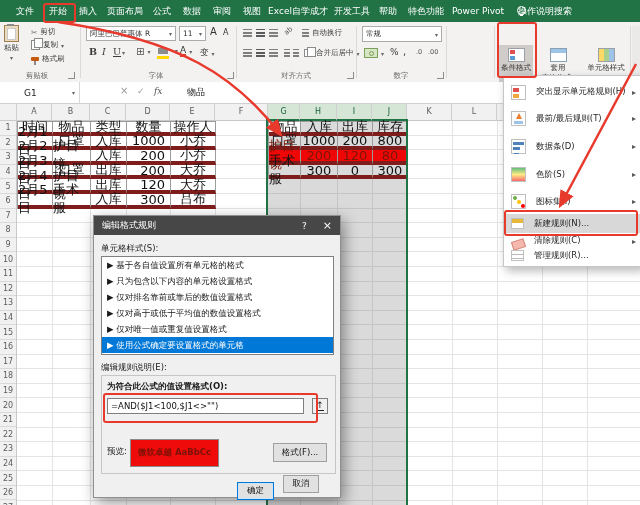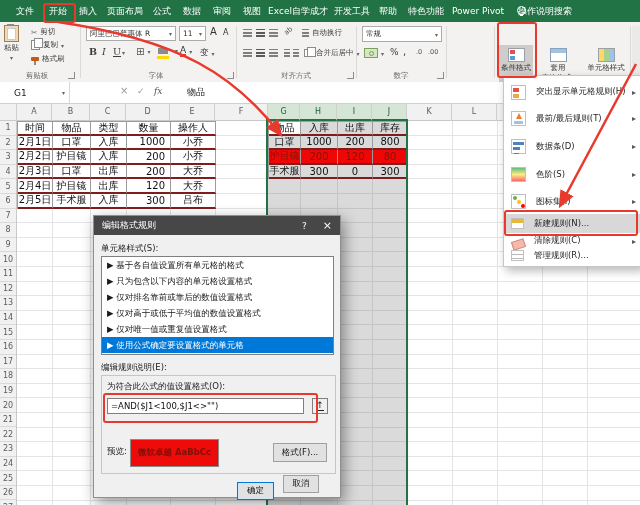--- a/index.html
+++ b/index.html
@@ -45,21 +45,21 @@
 .ch{position:absolute;top:0;height:18px;box-sizing:border-box;border-right:1px solid #d0cfcf;border-bottom:1px solid #c9c9c9;display:flex;align-items:center;justify-content:center;font-size:8px;color:#5c5c5c;background:#f1f1f1}
 .ch.sel{background:#d5e5d6;color:#17623b;border-bottom:2px solid #217346}
 .rowhdrs{position:absolute;left:0;top:18px;width:17px;bottom:0;background:#f1f1f1;border-right:1px solid #c9c9c9;box-sizing:border-box}
 .rh{height:14.6px;box-sizing:border-box;border-bottom:1px solid #d9d9d9;display:flex;align-items:center;justify-content:center;font-size:8px;color:#5c5c5c}
 .cellsbg{position:absolute;left:17px;top:18px;right:0;bottom:0;background:repeating-linear-gradient(to bottom,#fff 0 13.6px,#e4e4e4 13.6px 14.6px)}
 .vline{position:absolute;top:18px;bottom:0;width:1px;background:#e4e4e4}
 .selov{position:absolute;left:268px;width:139px;top:18px;bottom:0;background:rgba(100,100,100,.24)}
 .gline{position:absolute;top:16px;bottom:0;width:2px;background:#217346;z-index:4}
 .trow{position:absolute;display:flex;height:14.6px;box-sizing:border-box;border-left:1px solid #9c9c9c;z-index:3}
 .trow.bt{border-top:1px solid #9c9c9c}
-.c{box-sizing:border-box;border-right:1px solid #9c9c9c;border-bottom:2px solid #7f1d1d;display:flex;align-items:center;justify-content:center;font-size:10px;color:#111;height:100%}
+.c{box-sizing:border-box;border-right:1px solid #9c9c9c;border-bottom:4px solid #7f1d1d;display:flex;align-items:center;justify-content:center;font-size:13px;color:#111;height:100%}
 .c.num{justify-content:flex-end;padding-right:5px}
 .rr{background:#ef0606}
 .rr .c{color:#7d1606}
 .c.active{background:#fff}
 
 .menu{position:absolute;left:503px;top:75px;width:137px;height:190px;background:#fff;border:1px solid #c6c6c6;box-shadow:3px 4px 9px rgba(0,0,0,.28);z-index:8}
 .mi{position:absolute;left:1px;right:1px;display:flex;align-items:center;padding-left:6px;gap:10px;font-size:8.5px;color:#262626;cursor:default}
 .mi .sub{position:absolute;right:4px;font-size:8px;color:#555}
 .mi.hl{background:#d8d8d8}
 .mic{width:15px;height:15px;border:1px solid #c0c0c0;background:#fff;position:relative;flex:none;box-sizing:border-box}
@@ -249,21 +249,21 @@
     <div class="sbtn" style="left:583px;width:46px">
       <span class="cs-ic" style="margin-top:3px"></span>
       <span>单元格样式</span>
       <span style="font-size:6px;color:#666">▾</span>
     </div>
     <div class="gdiv" style="left:630px"></div>
     <div style="position:absolute;left:632px;top:4px;width:8px;height:52px;background:#eceae8"></div>
   </div>
 
   <div class="fbar">
-    <div style="position:absolute;left:8px;top:0;width:62px;height:21px;border-right:1px solid #d8d8d8;box-sizing:border-box;display:flex;align-items:center">
+    <div style="position:absolute;left:18px;top:0;width:62px;height:21px;border-right:1px solid #d8d8d8;box-sizing:border-box;display:flex;align-items:center">
       <span style="font-size:9px;color:#222;padding-left:6px">G1</span>
       <span style="margin-left:auto;margin-right:4px;font-size:6px;color:#666">▾</span>
     </div>
     <div style="position:absolute;left:120px;top:3px;font-size:10px;color:#9a9a9a"><span>×</span></div>
     <div style="position:absolute;left:137px;top:4px;font-size:9px;color:#9a9a9a"><span>✓</span></div>
     <div style="position:absolute;left:154px;top:4px;font-size:9px;color:#555;font-style:italic;font-family:'DejaVu Serif',serif"><span>fx</span></div>
     <div style="position:absolute;left:187px;top:4px;font-size:9px;color:#222"><span>物品</span></div>
   </div>
 
   <div class="sheet">
@@ -450,21 +450,21 @@
     <div class="dlist">
       <div class="dli">▶ 基于各自值设置所有单元格的格式</div>
       <div class="dli">▶ 只为包含以下内容的单元格设置格式</div>
       <div class="dli">▶ 仅对排名靠前或靠后的数值设置格式</div>
       <div class="dli">▶ 仅对高于或低于平均值的数值设置格式</div>
       <div class="dli">▶ 仅对唯一值或重复值设置格式</div>
       <div class="dli selb">▶ 使用公式确定要设置格式的单元格</div>
     </div>
     <div class="dlbl" style="left:7px;top:146px">编辑规则说明(E):</div>
     <div class="gbox"></div>
-    <div class="dlbl" style="left:13px;top:165px;font-weight:normal">为符合此公式的值设置格式(O):</div>
+    <div class="dlbl" style="left:13px;top:165px;font-weight:bold">为符合此公式的值设置格式(O):</div>
     <div class="dinput">=AND($J1&lt;100,$J1&lt;&gt;"")</div>
     <div class="collapse">
         <span>↑</span>
       </div>
     <div class="rbx" style="left:9px;top:177px;width:211px;height:26px"></div>
     <div class="dlbl" style="left:13px;top:230px">预览:</div>
     <div class="preview">
         <span>微软卓越 AaBbCc</span>
       </div>
     <div class="dbtn" style="left:179px;top:227px;width:54px;height:19px">

